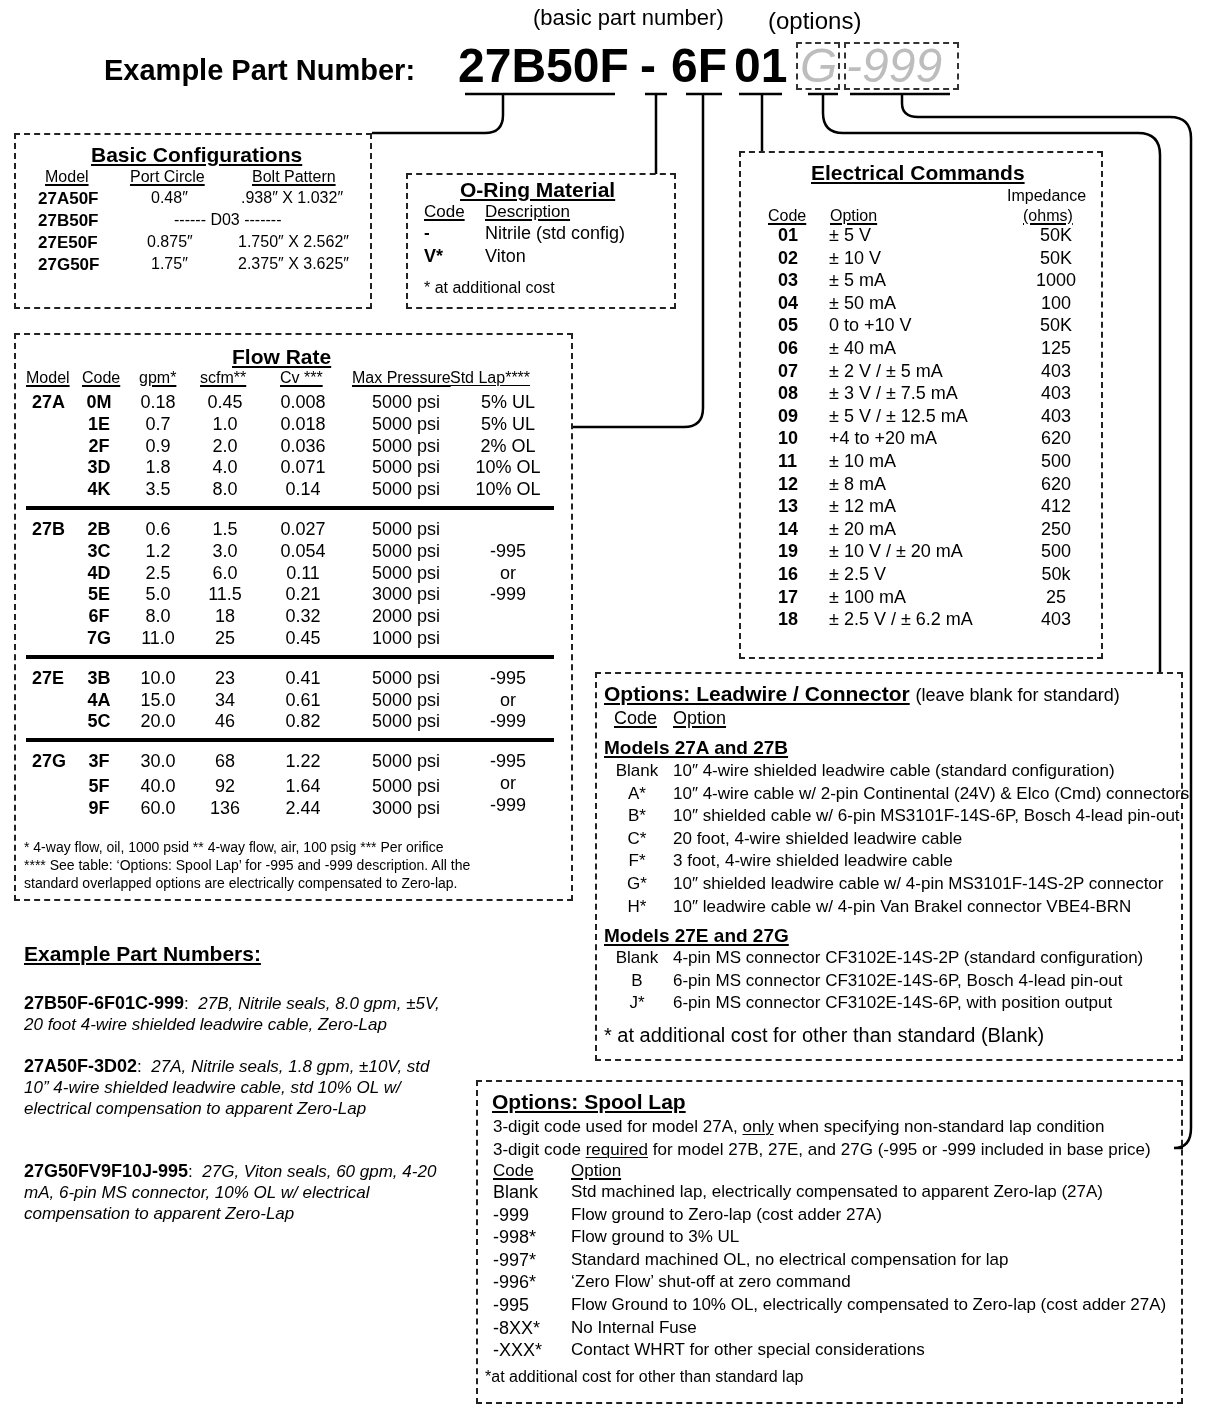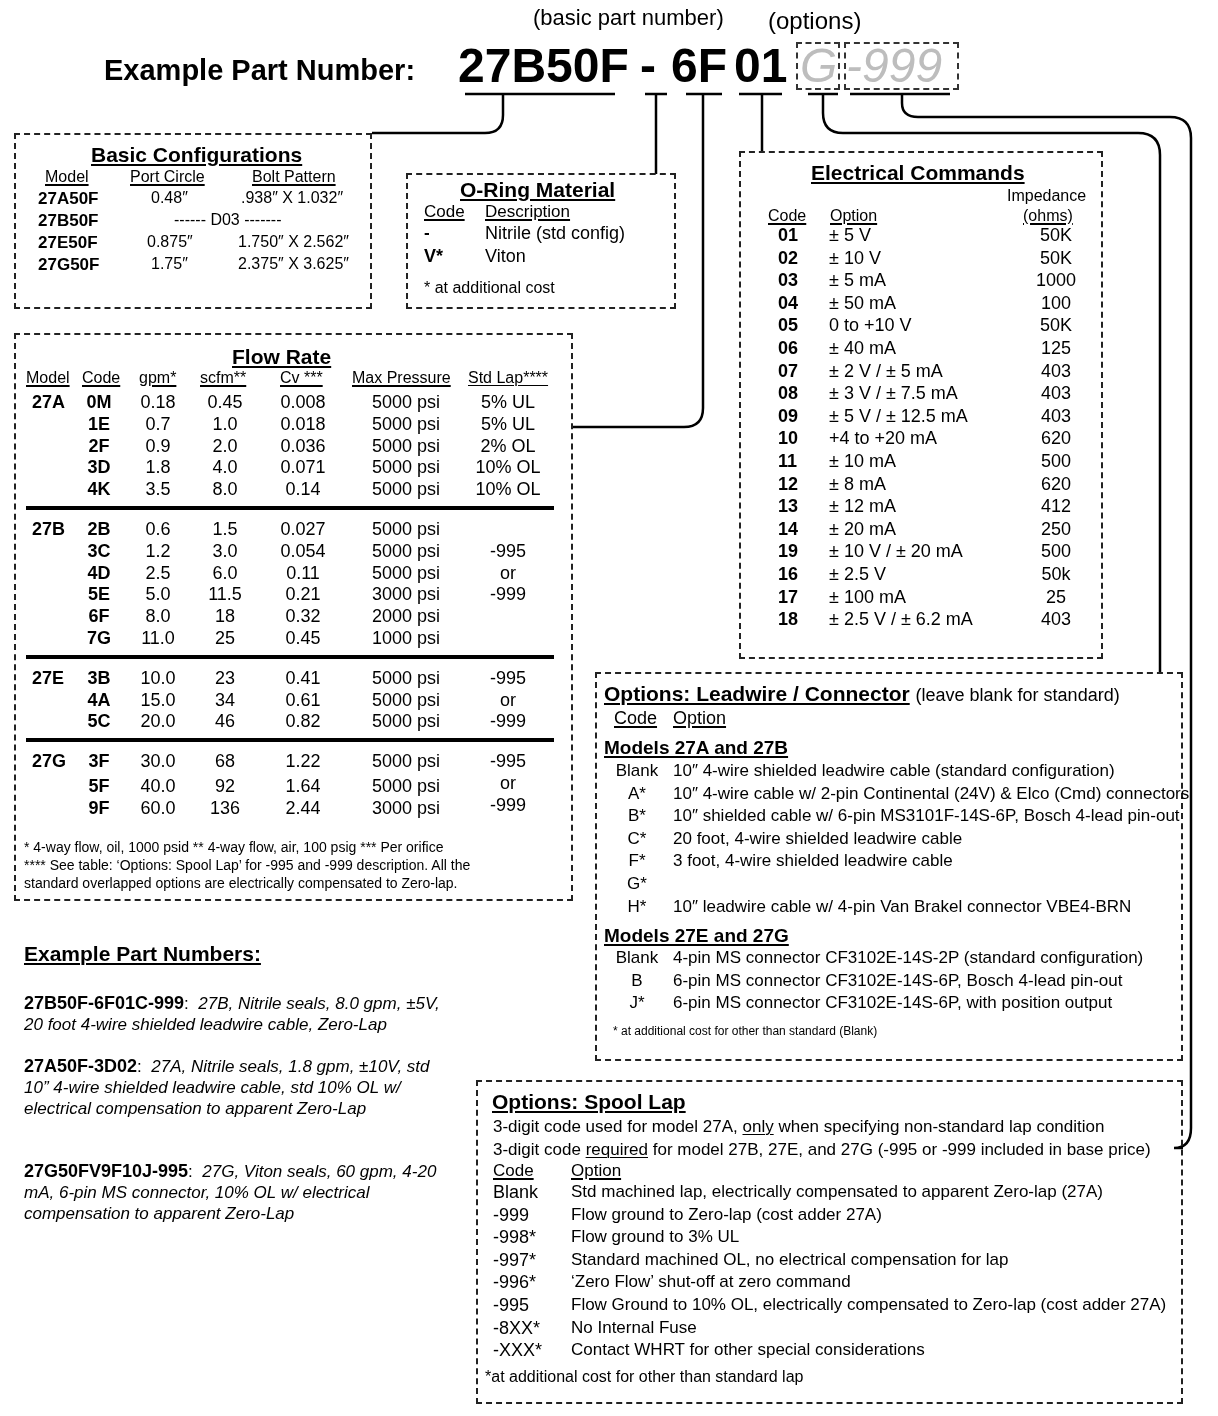--- a/index.html
+++ b/index.html
@@ -72,21 +72,21 @@
   .ex .desc { font-style: italic; }
 
   
   #lead { left: 595px; top: 672px; width: 588px; height: 389px; }
   #lead .title { position: absolute; left: 7px; top: 8px; font-size: 21px; }
   #lead .sub { position: absolute; font-size: 19px; }
   #lead .row { position: absolute; left: 0; width: 100%; height: 22px; font-size: 17px; }
   #lead .row span { position: absolute; }
   #lead .lc { left: 8px; width: 64px; text-align: center; }
   #lead .ld { left: 76px; white-space: nowrap; }
-  #lead .foot { position: absolute; left: 16px; font-size: 12px; }
+  #lead .foot { position: absolute; left: 7px; font-size: 20px; }
 
   
   #spool { left: 476px; top: 1080px; width: 707px; height: 324px; }
   #spool .title { position: absolute; left: 14px; top: 8px; font-size: 21px; font-weight: bold; }
   #spool .line { position: absolute; left: 15px; font-size: 17px; white-space: nowrap; }
   #spool .row { position: absolute; left: 0; width: 100%; height: 22px; font-size: 17px; }
   #spool .row span { position: absolute; white-space: nowrap; }
   #spool .sc { left: 15px; }
   #spool .sd { left: 93px; }
   #spool .foot { position: absolute; left: 7px; font-size: 16px; }
@@ -268,21 +268,21 @@
 </div>
 
 <div class="box" id="flow">
   <div class="title u">Flow Rate</div>
   <div class="hd u" style="left:10px;">Model</div>
   <div class="hd u" style="left:66px;">Code</div>
   <div class="hd u" style="left:123px;">gpm*</div>
   <div class="hd u" style="left:184px;">scfm**</div>
   <div class="hd u" style="left:264px;">Cv ***</div>
   <div class="hd u" style="left:336px;">Max Pressure</div>
-  <div class="hd u" style="left:452px;text-decoration:underline;">Std Lap****</div>
+  <div class="hd u" style="left:434px;text-decoration:underline;">Std Lap****</div>
   <div id="flow-rows">
       <div class="row" style="top:57px;">
         <span class="c-model">27A</span>
         <span class="c-code">0M</span>
         <span class="c-gpm">0.18</span>
         <span class="c-scfm">0.45</span>
         <span class="c-cv">0.008</span>
         <span class="c-mp">5000 psi</span>
         <span class="c-lap">5% UL</span>
       </div>
@@ -480,20 +480,21 @@
       <div class="row narrow" style="top:154.8px;">
         <span class="lc">C*</span>
         <span class="ld">20 foot, 4-wire shielded leadwire cable</span>
       </div>
       <div class="row narrow" style="top:177.4px;">
         <span class="lc">F*</span>
         <span class="ld">3 foot, 4-wire shielded leadwire cable</span>
       </div>
       <div class="row narrow" style="top:200px;">
         <span class="lc">G*</span>
+        <span class="ld">10″ shielded leadwire cable w/ 4-pin MS3101F-14S-2P connector</span>
       </div>
       <div class="row narrow" style="top:222.60000000000002px;">
         <span class="lc">H*</span>
         <span class="ld">10″  leadwire cable w/ 4-pin Van Brakel connector VBE4-BRN</span>
       </div>
       <div class="row narrow" style="top:274px;">
         <span class="lc">Blank</span>
         <span class="ld">4-pin MS connector CF3102E-14S-2P  (standard configuration)</span>
       </div>
       <div class="row narrow" style="top:296.6px;">

